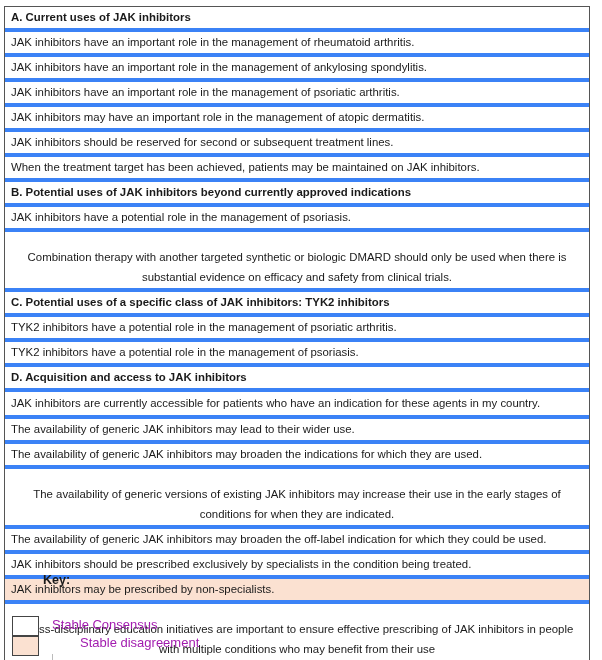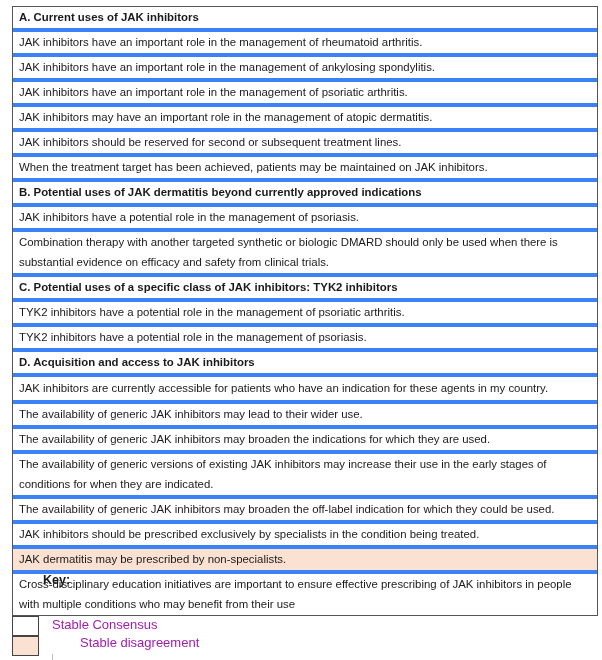--- a/index.html
+++ b/index.html
@@ -1,24 +1,24 @@
 <!DOCTYPE html>
 <html><head>
 <meta charset="utf-8">
 <style>
   html, body { margin:0; padding:0; background:#ffffff; }
   body { width:602px; height:660px; position:relative; overflow:hidden;
          font-family:"Liberation Sans", sans-serif; color:#1a1a1a; }
-  .tbl { position:absolute; left:12px; top:6px; width:586px;
+  .tbl { position:absolute; left:4px; top:6px; width:586px;
          border:1.5px solid #555; box-sizing:border-box; }
   .row { border-top:4px solid #3b82f6; padding:1px 6px 1px 6px;
          font-size:11.4px; line-height:19px; box-sizing:border-box; }
   .row:first-child { border-top:none; }
   .row.section { font-weight:bold; }
-  .row.multi { line-height:19.5px; padding-top:1px; padding-bottom:1px; }
+  .row.multi { line-height:19.5px; padding-top:16px; padding-bottom:1px;text-align:center; }
   .row.disagree { background:#fbe1d1; }
   .key { position:absolute; left:13px; top:573px; font-weight:bold; font-size:12.5px;margin-left:30px; }
   .swatch { position:absolute; left:12px; width:27px; height:20px; border:1px solid #444;
             box-sizing:border-box; }
   .sw1 { top:616px; background:#ffffff; }
   .sw2 { top:636px; background:#fbe1d1; }
   .klabel { position:absolute; left:52px; font-size:13px; color:#a21caf; }
   .kl1 { top:617px; }
   .kl2 { top:635px;margin-left:28px; }
   .cursor { position:absolute; left:52px; top:654px; width:1px; height:6px; background:#bbb; }
@@ -29,36 +29,36 @@
 <div class="tbl">
 
   <div class="row section">A. Current uses of JAK inhibitors</div>
   <div class="row">JAK inhibitors have an important role in the management of rheumatoid arthritis.</div>
   <div class="row">JAK inhibitors have an important role in the management of ankylosing spondylitis.</div>
   <div class="row">JAK inhibitors have an important role in the management of psoriatic arthritis.</div>
   <div class="row">JAK inhibitors may have an important role in the management of atopic dermatitis.</div>
   <div class="row">JAK inhibitors should be reserved for second or subsequent treatment lines.</div>
   <div class="row">When the treatment target has been achieved, patients may be maintained on JAK inhibitors.</div>
 
-  <div class="row section">B. Potential uses of JAK dermatitis beyond currently approved indications</div>
+  <div class="row section">B. Potential uses of JAK inhibitors beyond currently approved indications</div>
   <div class="row">JAK inhibitors have a potential role in the management of psoriasis.</div>
   <div class="row multi">Combination therapy with another targeted synthetic or biologic DMARD should only be used when there is substantial evidence on efficacy and safety from clinical trials.</div>
 
   <div class="row section">C. Potential uses of a specific class of JAK inhibitors: TYK2 inhibitors</div>
   <div class="row">TYK2 inhibitors have a potential role in the management of psoriatic arthritis.</div>
   <div class="row">TYK2 inhibitors have a potential role in the management of psoriasis.</div>
 
   <div class="row section">D. Acquisition and access to JAK inhibitors</div>
   <div class="row" style="line-height:21px;">JAK inhibitors are currently accessible for patients who have an indication for these agents in my country.</div>
   <div class="row">The availability of generic JAK inhibitors may lead to their wider use.</div>
   <div class="row">The availability of generic JAK inhibitors may broaden the indications for which they are used.</div>
   <div class="row multi">The availability of generic versions of existing JAK inhibitors may increase their use in the early stages of conditions for when they are indicated.</div>
   <div class="row">The availability of generic JAK inhibitors may broaden the off-label indication for which they could be used.</div>
   <div class="row">JAK inhibitors should be prescribed exclusively by specialists in the condition being treated.</div>
-  <div class="row disagree">JAK dermatitis may be prescribed by non-specialists.</div>
+  <div class="row disagree">JAK inhibitors may be prescribed by non-specialists.</div>
   <div class="row multi">Cross-disciplinary education initiatives are important to ensure effective prescribing of JAK inhibitors in people with multiple conditions who may benefit from their use</div>
 </div>
 
 <div class="key">Key:</div>
 <div class="swatch sw1"></div>
 <div class="swatch sw2"></div>
 <div class="klabel kl1">Stable Consensus</div>
 <div class="klabel kl2">Stable disagreement</div>
 <div class="cursor"></div>
 

